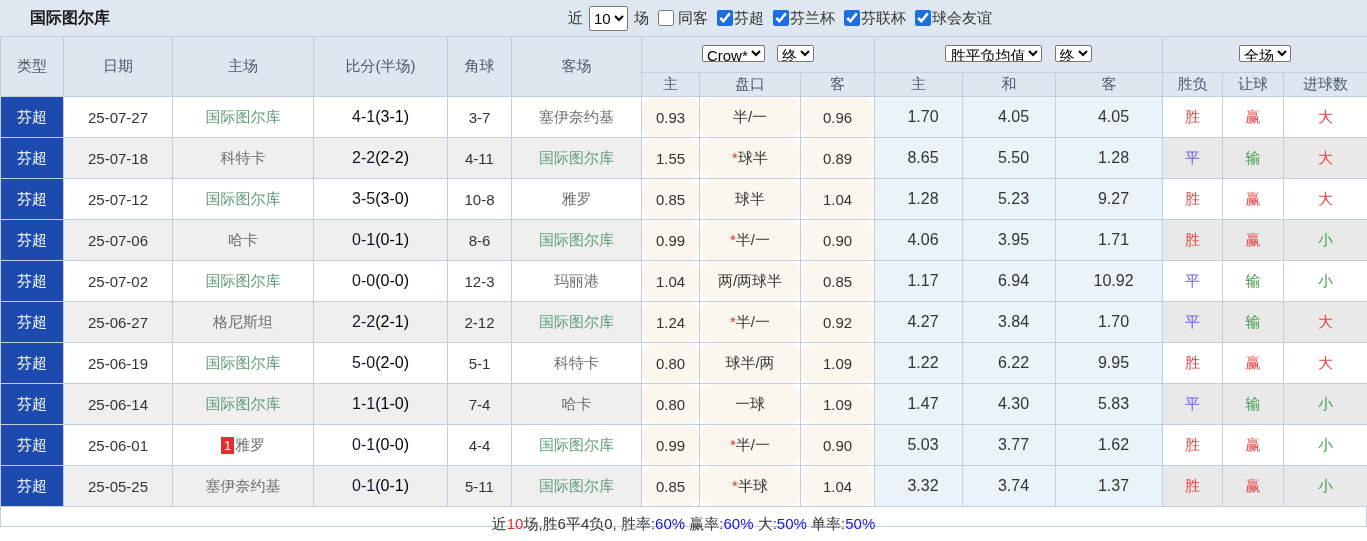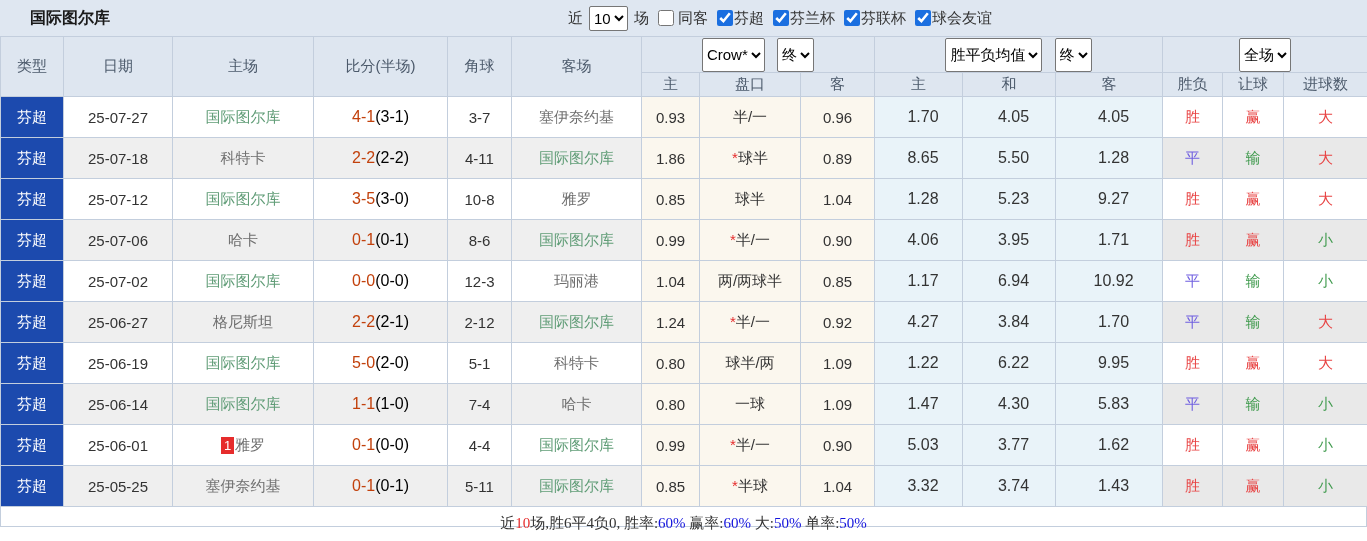--- a/index.html
+++ b/index.html
@@ -22,42 +22,42 @@
   label.cb { display: flex; align-items: center; }
   
   table { border-collapse: collapse; table-layout: fixed; width: 1367px; }
   th, td {
     border: 1px solid #c3cedd;
     text-align: center; white-space: nowrap; overflow: hidden;
   }
   thead th { background: #dee6f0; color: #4c5a6b; font-weight: normal; font-size: 15px; }
   thead tr.h1 th { height: 36px; }
   thead tr.h2 th { height: 24px; }
-  .hdr-group select { font-size: 15px; height: 34px; margin: 0 4px; background: #fff; border: 1px solid #767676; border-radius: 2px; }
+  .hdr-group select { font-size: 15px; height: 17px; margin: 0 4px; background: #fff; border: 1px solid #767676; border-radius: 2px; }
   tbody td { height: 41px; font-size: 15px; color: #333; background: #fff; }
   tr.r-even td { background: #efefef; }
   td.c-type { background: #1c4aae !important; color: #fff; }
   td.c-team { color: #6e6e6e; }
   td.c-team.self { color: #5f9c76; }
   td.c-score { font-size: 16px; }
-  .ft { color: #c2410c; }
+  .ft { color: #0f172a; }
   .ht { color: #000000; }
-  td.c-odds { background: #fbf7ee !important; }
+  td.c-odds { background: #fbf7ee !important; border-radius: 14px; }
   td.c-avg { background: #e9f3f9 !important; font-size: 16px; padding-left: 9px; }
   tr.r-even td.c-res { background: #e9e9e9; }
   .star { color: #e62c2c; }
   .badge { display: inline-block; background: #e62c2c; color: #fff; font-size: 13px; line-height: 17px; padding: 0 3px; margin-right: 1px; }
   td.c-res.win, td.c-res.big { color: #e84444; }
   td.c-res.draw { color: #6f5fe0; }
   td.c-res.lose, td.c-res.small { color: #3f9a4d; }
   
   .footer {
     height: 20px; line-height: 33px; text-align: center;
     border: 1px solid #c3cedd; border-top: none;
-    font-size: 15px; background: #fff; font-family: Liberation Serif, serif;
+    font-size: 15px; background: #fff;
   }
   .seg-dark { color: #333; }
   .seg-red { color: #e62c2c; }
   .seg-blue { color: #1414dd; }
 </style>
 </head>
 <body>
 
 <div class="app">
 
@@ -158,21 +158,21 @@
     <td class="c-res win">赢</td>
     <td class="c-res big">大</td>
   </tr>
   <tr class="r-even">
     <td class="c-type">芬超</td>
     <td class="c-date">25-07-18</td>
     <td class="c-team "><span>科特卡</span></td>
     <td class="c-score"><span class="ft">2-2</span><span class="ht">(2-2)</span></td>
     <td class="c-corner">4-11</td>
     <td class="c-team self"><span>国际图尔库</span></td>
-    <td class="c-odds">1.86</td>
+    <td class="c-odds">1.55</td>
     <td class="c-odds"><span class="star">*</span><span>球半</span></td>
     <td class="c-odds">0.89</td>
     <td class="c-avg">8.65</td>
     <td class="c-avg">5.50</td>
     <td class="c-avg">1.28</td>
     <td class="c-res draw">平</td>
     <td class="c-res lose">输</td>
     <td class="c-res big">大</td>
   </tr>
   <tr class="r-odd">
@@ -299,21 +299,21 @@
     <td class="c-date">25-05-25</td>
     <td class="c-team "><span>塞伊奈约基</span></td>
     <td class="c-score"><span class="ft">0-1</span><span class="ht">(0-1)</span></td>
     <td class="c-corner">5-11</td>
     <td class="c-team self"><span>国际图尔库</span></td>
     <td class="c-odds">0.85</td>
     <td class="c-odds"><span class="star">*</span><span>半球</span></td>
     <td class="c-odds">1.04</td>
     <td class="c-avg">3.32</td>
     <td class="c-avg">3.74</td>
-    <td class="c-avg">1.43</td>
+    <td class="c-avg">1.37</td>
     <td class="c-res win">胜</td>
     <td class="c-res win">赢</td>
     <td class="c-res small">小</td>
   </tr>
       </tbody>
   </table>
 
   <div class="footer"><span class="seg-dark">近</span><span class="seg-red">10</span><span class="seg-dark">场,胜6平4负0, 胜率:</span><span class="seg-blue">60%</span><span class="seg-dark"> 赢率:</span><span class="seg-blue">60%</span><span class="seg-dark"> 大:</span><span class="seg-blue">50%</span><span class="seg-dark"> 单率:</span><span class="seg-blue">50%</span></div>
 
 </div>

